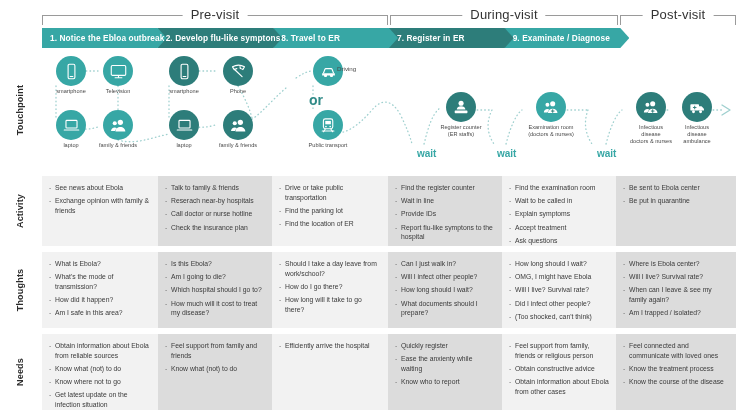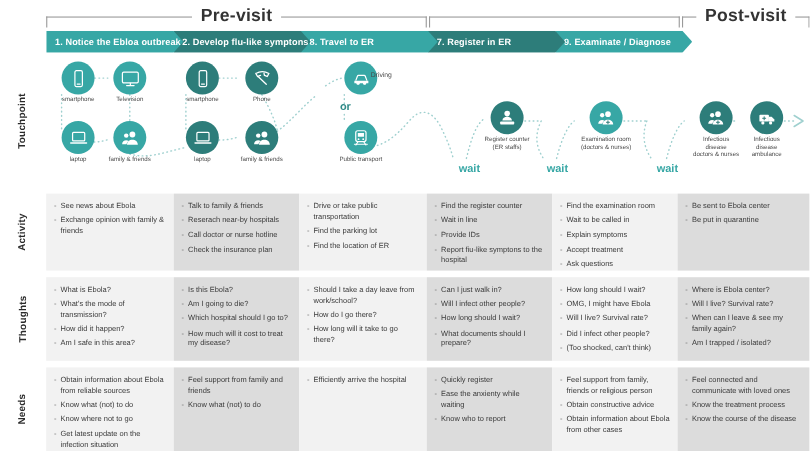--- a/index.html
+++ b/index.html
@@ -16,21 +16,21 @@
   .phase { position:absolute; top:6px; height:20px; }
   .phase .bracket {
     position:absolute; left:0; right:0; top:9px; height:10px;
     border-left:1px solid #9a9a9a;
     border-right:1px solid #9a9a9a;
     border-top:1px solid #9a9a9a;
   }
   .phase .ptxt {
     position:absolute; left:50%; top:0; transform:translateX(-50%);
     background:#ffffff; padding:0 8px;
-    font-size:16px; font-weight:bold; color:#333; letter-spacing:.2px;
+    font-size:13px; font-weight:normal; color:#333; letter-spacing:.2px;
     white-space:nowrap; line-height:18px;
   }
 
   
   .chevbar { position:absolute; left:42px; top:28px; height:20px; }
   .chev {
     position:absolute; top:0; height:20px;
     display:flex; align-items:center;
     color:#fff; font-size:8.3px; font-weight:bold; letter-spacing:.1px;
     white-space:nowrap; padding-left:8px;
@@ -44,21 +44,21 @@
     width:30px; height:30px; border-radius:50%;
     display:flex; align-items:center; justify-content:center;
     margin:0 auto;
   }
   .circ svg { width:17px; height:17px; display:block; }
   .clbl {
     font-size:5.6px; color:#4a4a4a; margin-top:2px; line-height:1.28;
     white-space:pre-line;
   }
   .orlbl {
-    position:absolute; font-size:10px; font-weight:bold; color:#2f8a87;
+    position:absolute; font-size:14px; font-weight:bold; color:#2f8a87;
   }
   .sidelbl {
     position:absolute; font-size:6.2px; color:#4a4a4a;
   }
   .wait {
     position:absolute; font-size:10px; font-weight:bold; color:#37a7a5;
   }
 
   
   .row { position:absolute; left:0; width:736px; }
@@ -89,20 +89,21 @@
 </head>
 <body>
 
 <div class="phases">
     <div class="phase" style="left: 42px; width: 346px;">
       <div class="bracket"></div>
       <div class="ptxt">Pre-visit</div>
     </div>
     <div class="phase" style="left: 390px; width: 228px;">
       <div class="bracket"></div>
+      <div class="ptxt">During-visit</div>
     </div>
     <div class="phase" style="left: 620px; width: 116px;">
       <div class="bracket"></div>
       <div class="ptxt">Post-visit</div>
     </div>
   </div>
 
 <div class="chevbar" style="width: 694px;">
     <div class="chev" style="left: 0px; width: 124.667px; background: rgb(55, 167, 165); z-index: 6; clip-path: polygon(0px 0px, calc(100% - 9px) 0px, 100% 50%, calc(100% - 9px) 100%, 0px 100%);">
       <span>1. Notice the Ebloa outbreak</span>

